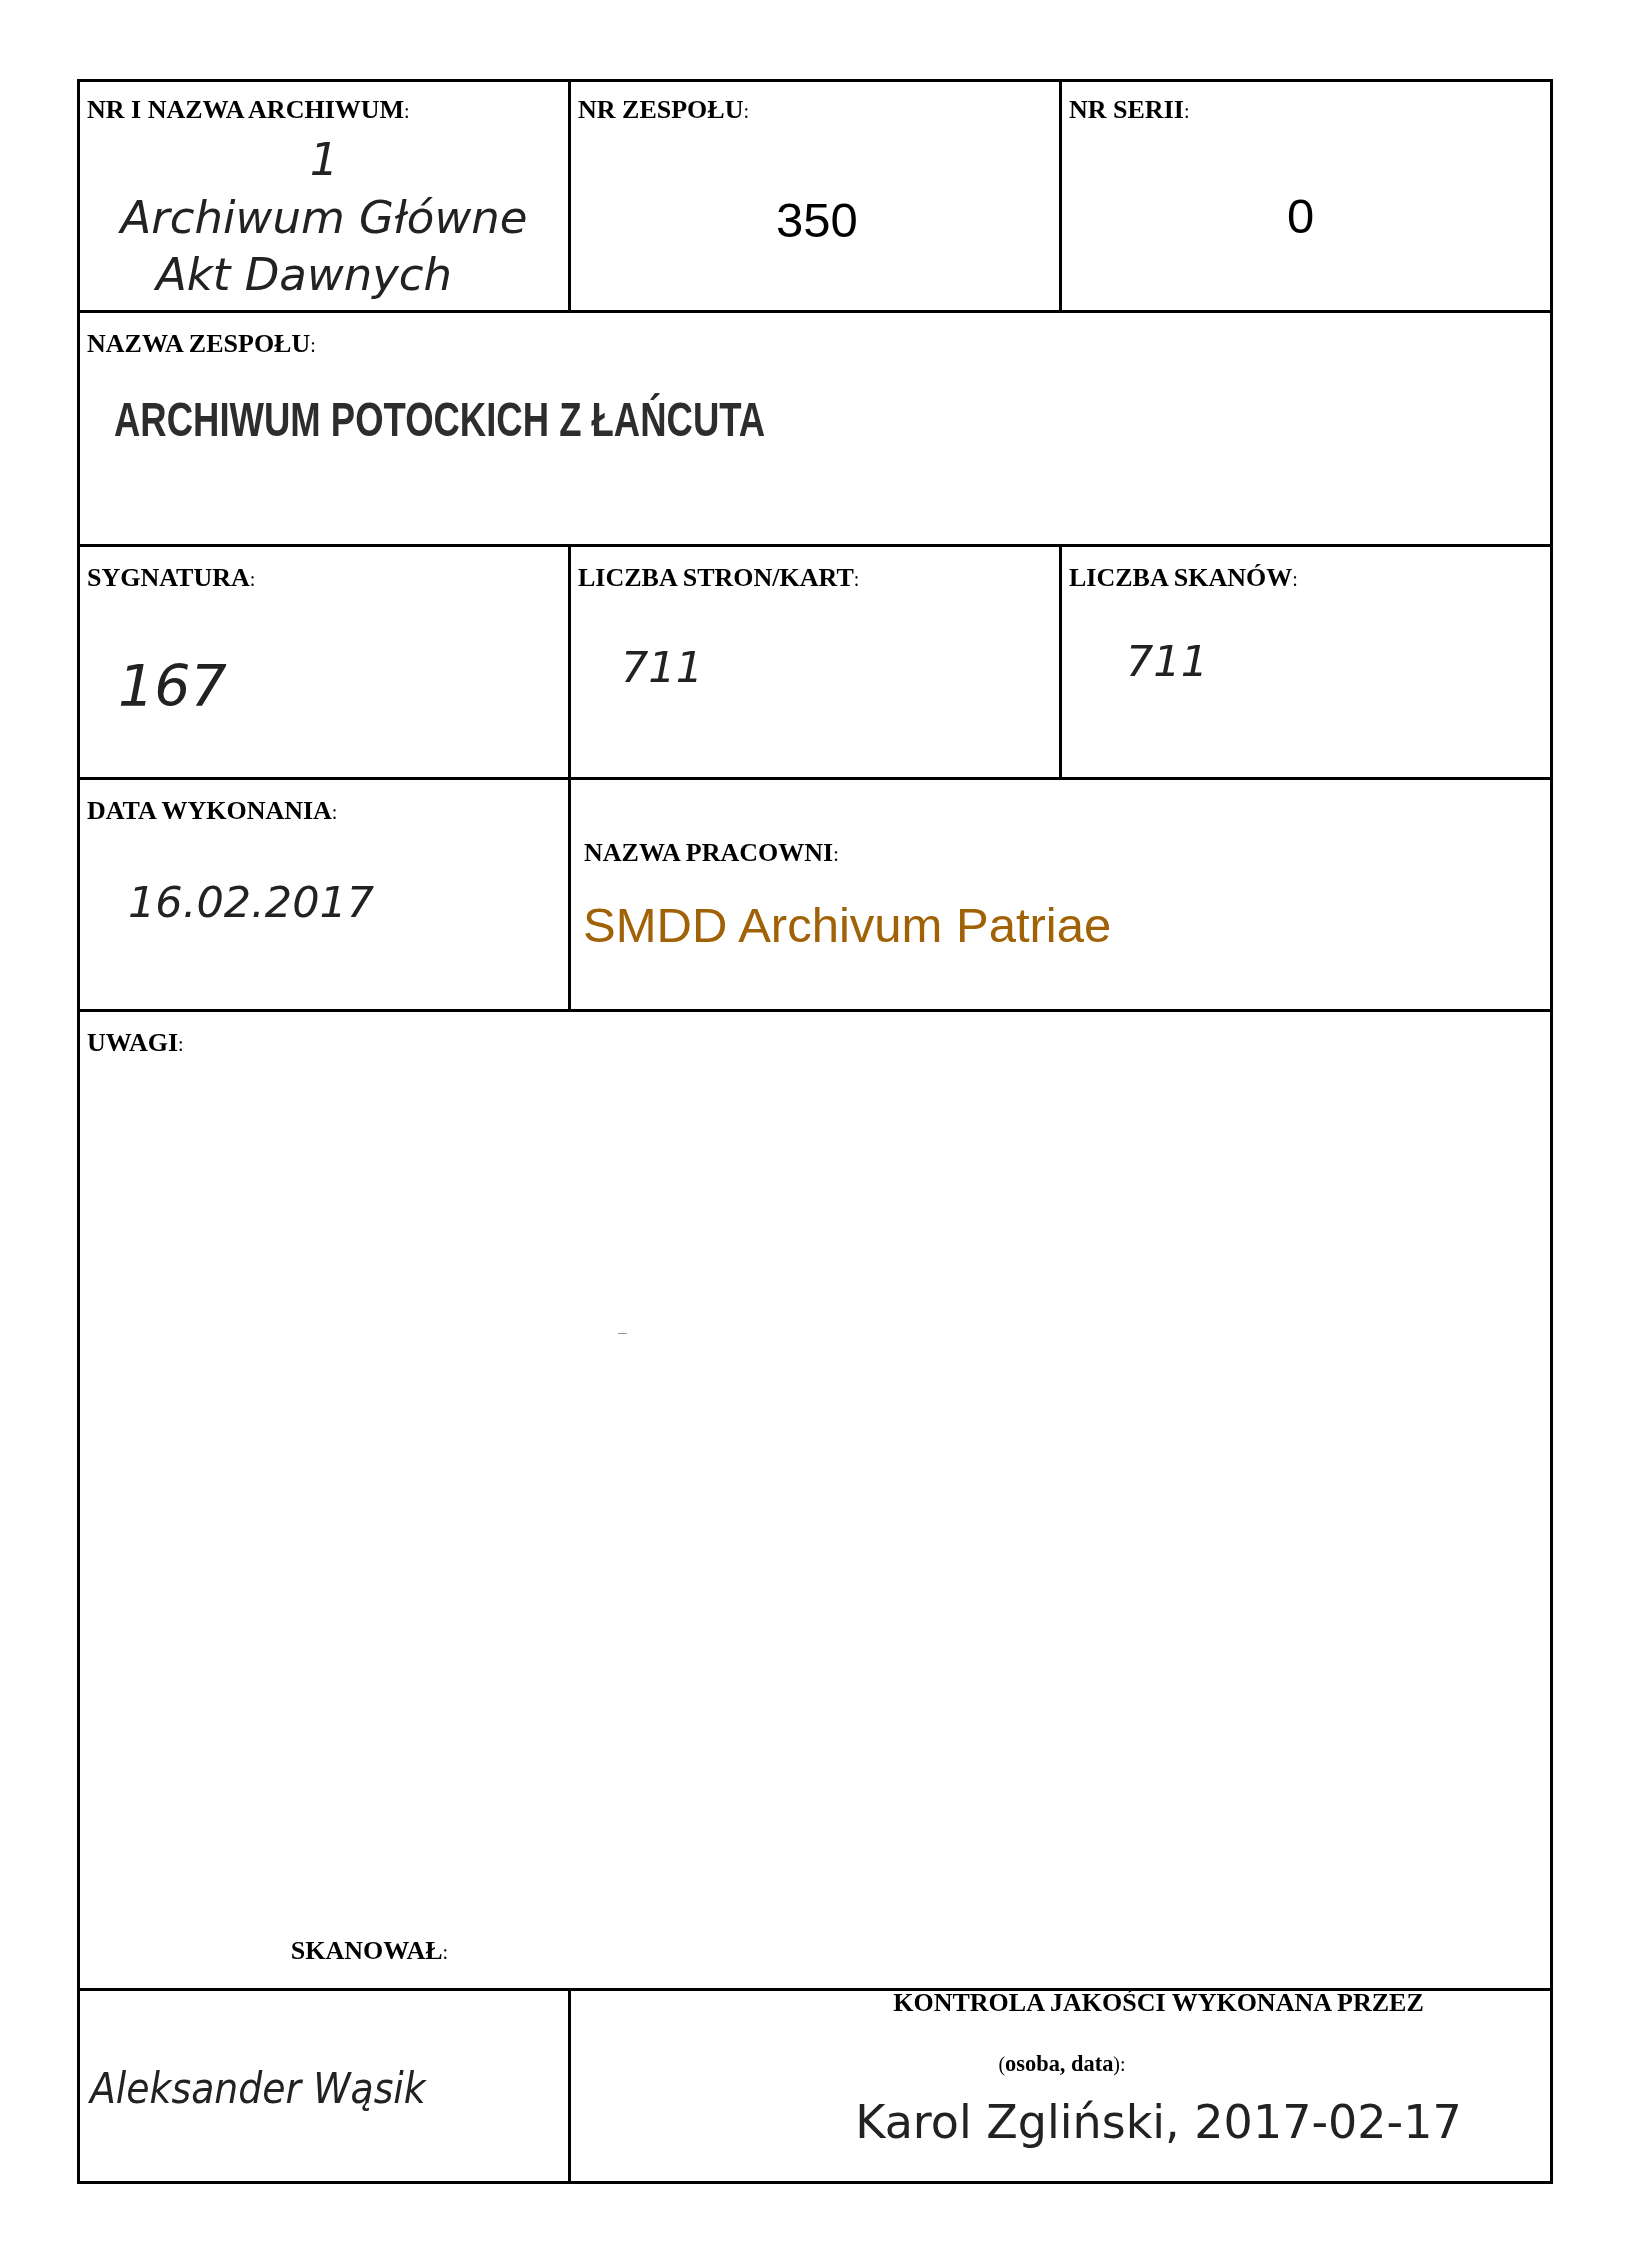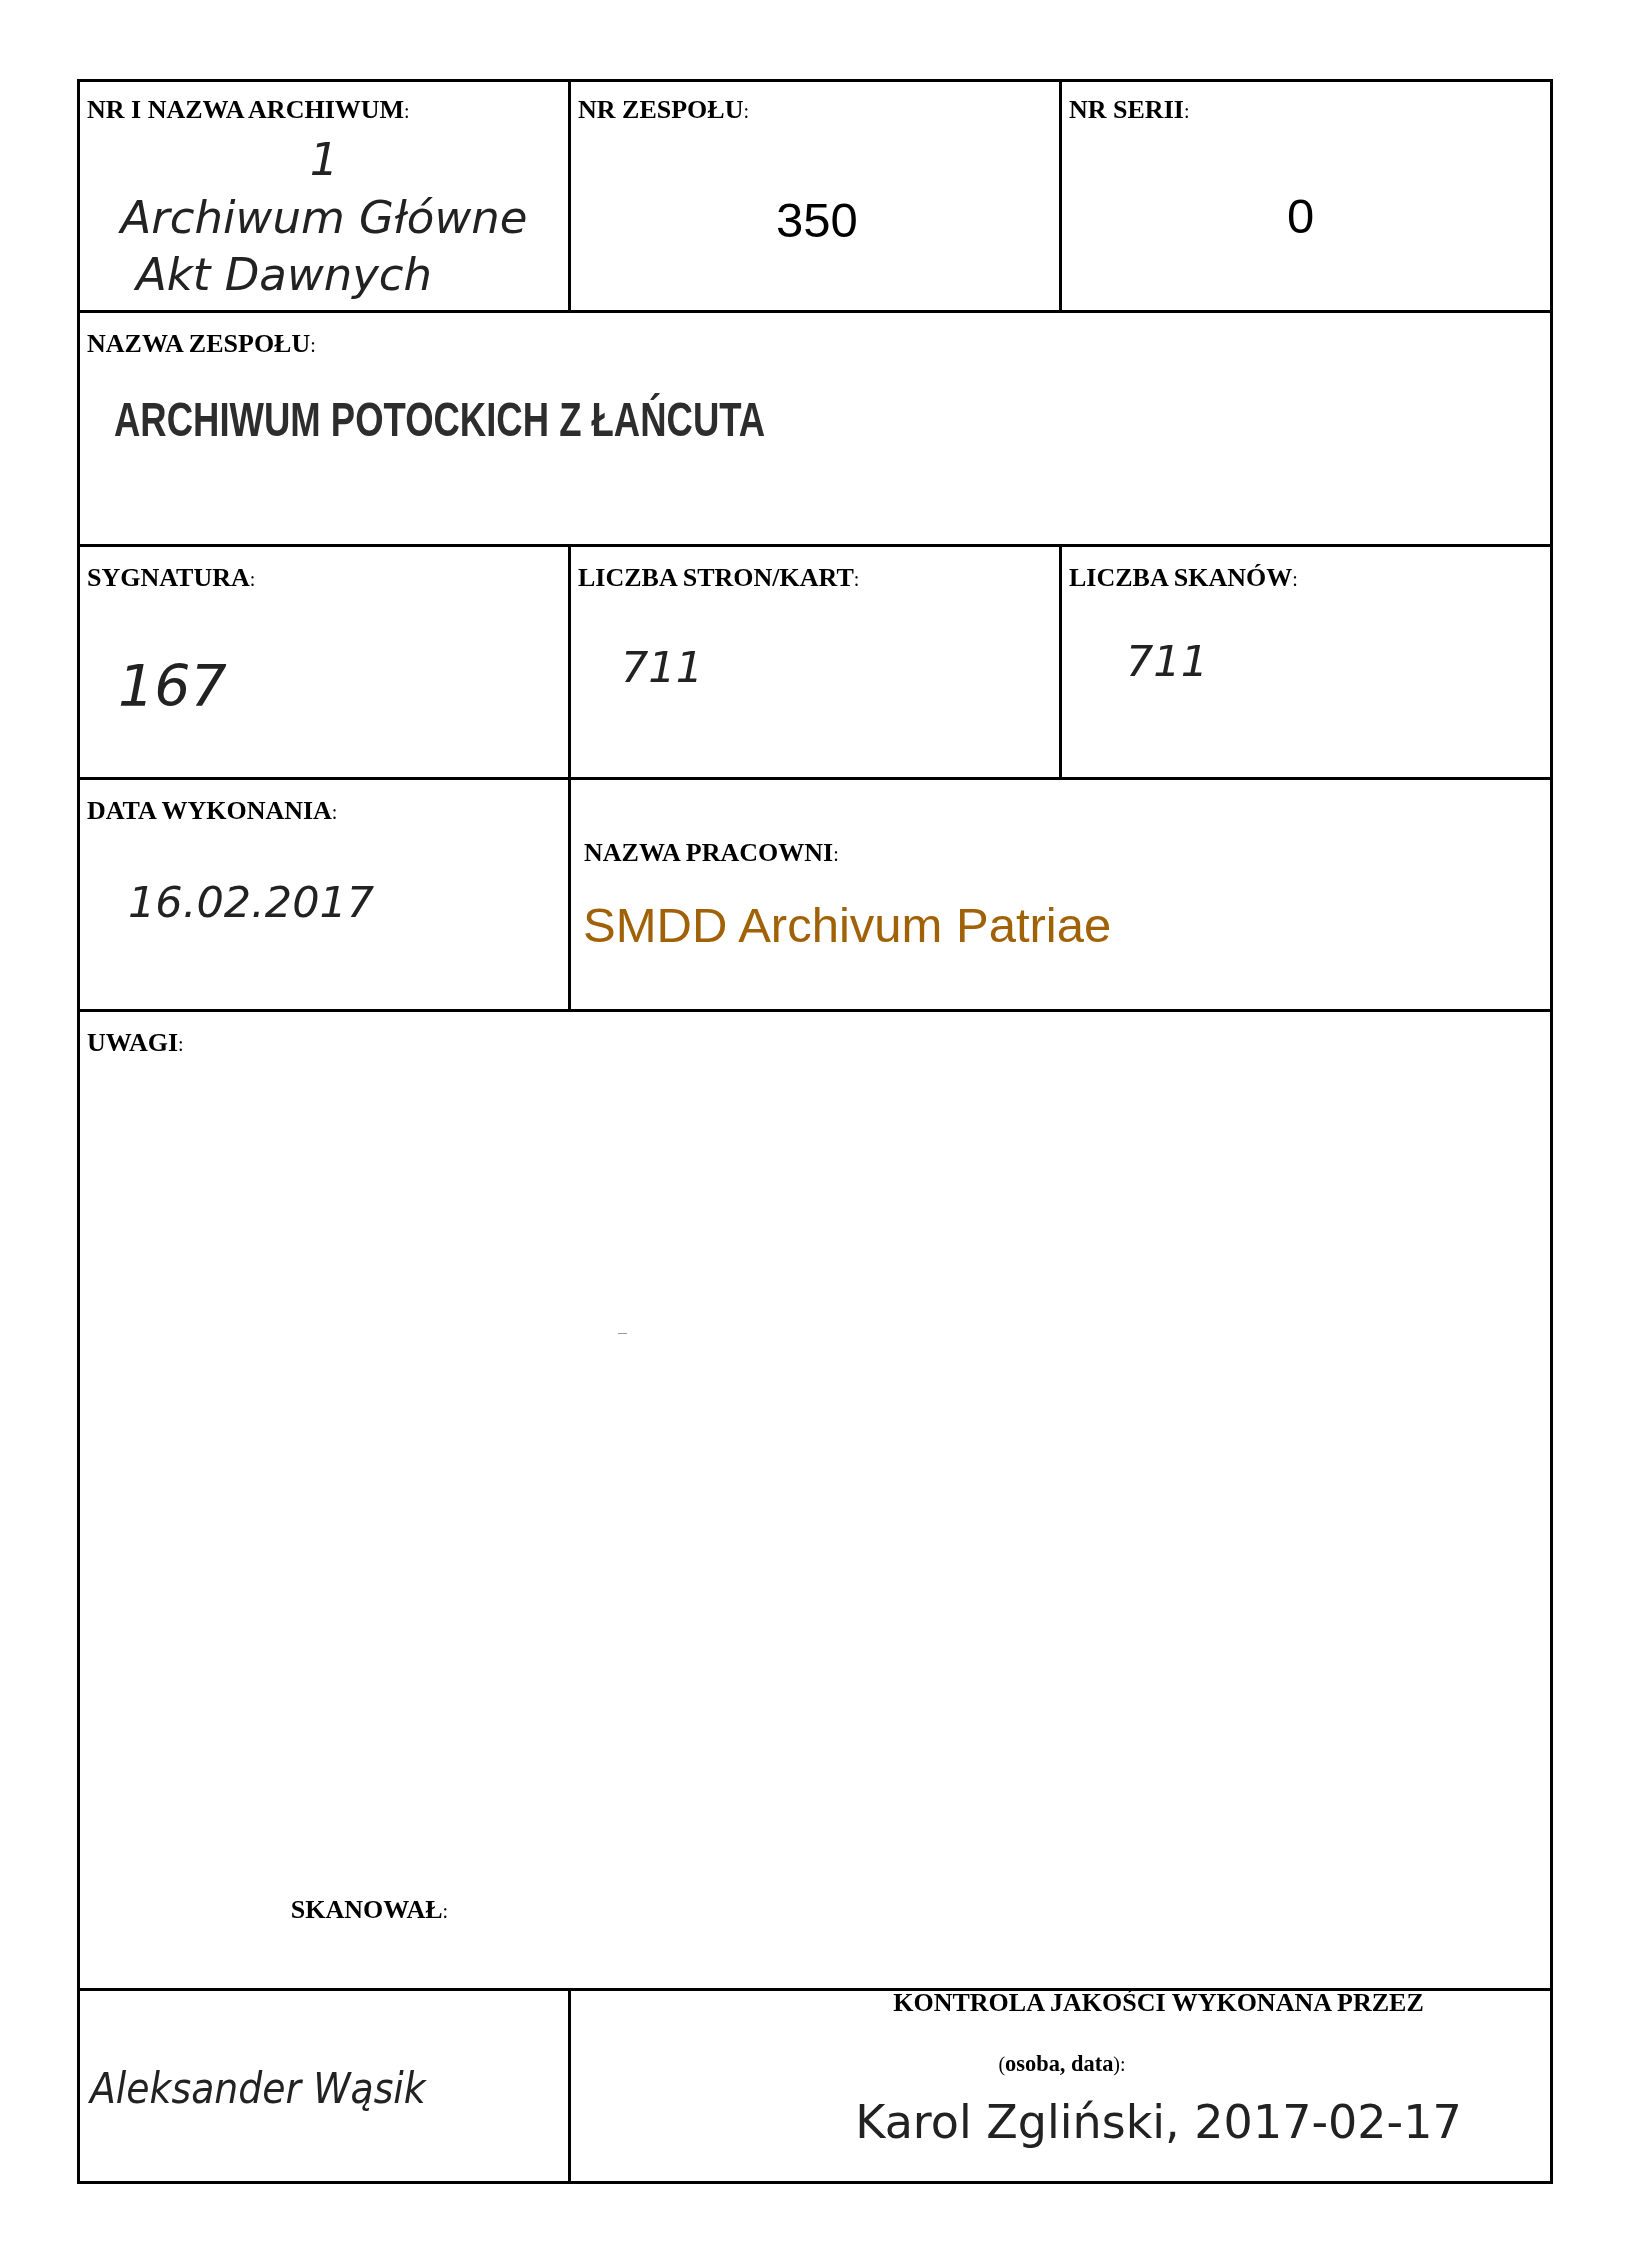--- a/index.html
+++ b/index.html
@@ -31,21 +31,21 @@
 <div class="vline" style="left:568px; top:545px; height:233px;"></div>
 <div class="vline" style="left:1059px; top:545px; height:233px;"></div>
 <div class="vline" style="left:568px; top:778px; height:233px;"></div>
 <div class="vline" style="left:568px; top:1990px; height:194px;"></div>
 
 <div class="label" style="left:87px; top:97px;">
   <span>NR I NAZWA ARCHIWUM</span><span class="colon">:</span>
 </div>
 <div class="val-italic centered" style="left:80px; width:488px; top:137px; font-size:45px;">1</div>
 <div class="val-italic centered" style="left:80px; width:488px; top:195px; font-size:45px;">Archiwum Główne</div>
-<div class="val-italic centered" style="left:76px; width:416px; top:252px; font-size:45px;">Akt Dawnych</div>
+<div class="val-italic centered" style="left:96px; width:416px; top:252px; font-size:45px;">Akt Dawnych</div>
 
 <div class="label" style="left:578px; top:97px;">
   <span>NR ZESPOŁU</span><span class="colon">:</span>
 </div>
 <div class="val-sans" style="left:776px; top:196px; font-size:49px; color:#000000;">350</div>
 
 <div class="label" style="left:1069px; top:97px;">
   <span>NR SERII</span><span class="colon">:</span>
 </div>
 <div class="val-sans" style="left:1287px; top:192px; font-size:49px; color:#000;">0</div>
@@ -79,21 +79,21 @@
   <span>NAZWA PRACOWNI</span><span class="colon">:</span>
 </div>
 <div class="val-sans" style="left:583px; top:901px; font-size:49px; color:#a16207;">SMDD Archivum Patriae</div>
 
 <div class="label" style="left:87px; top:1030px;">
   <span>UWAGI</span><span class="colon">:</span>
 </div>
 <div style="position:absolute; left:80px; top:1078px; width:1470px; height:907px;"></div>
 <div class="artifact" style="left:618px; top:1333px; width:9.2px;"></div>
 
-<div class="label centered" style="left:80px; width:579px; top:1897px;">
+<div class="label centered" style="left:80px; width:579px; top:1938px;">
   <span>SKANOWAŁ</span><span class="colon">:</span>
 </div>
 <div class="val-italic" style="left:90px; top:2068px; font-size:42px; transform:scaleX(0.9); transform-origin:left top;">Aleksander Wąsik</div>
 
 <div class="label centered" style="left:571px; width:1175px; top:1990px;">
   <span>KONTROLA JAKOŚCI WYKONANA PRZEZ</span>
 </div>
 <div class="label centered" style="left:571px; width:982px; top:2053px; font-size:22.4px;">
   <span class="colon">(</span><span>osoba, data</span><span class="colon">)</span><span class="colon">:</span>
 </div>

